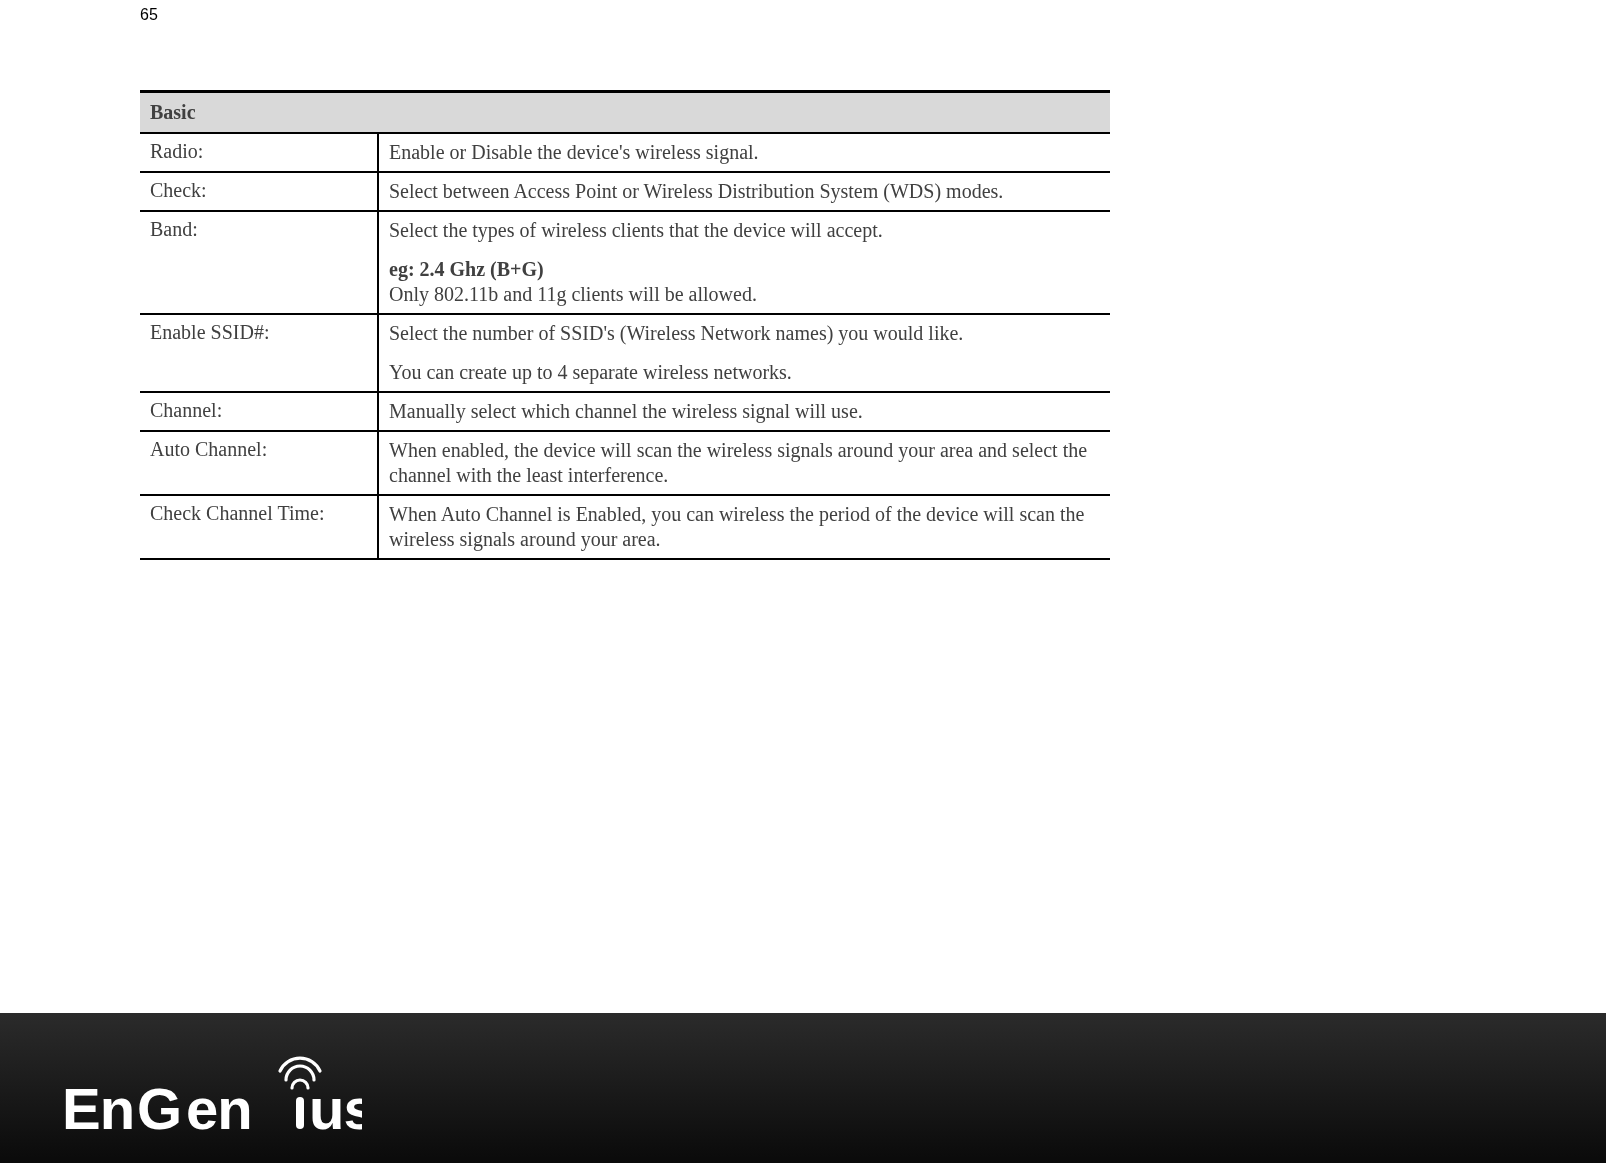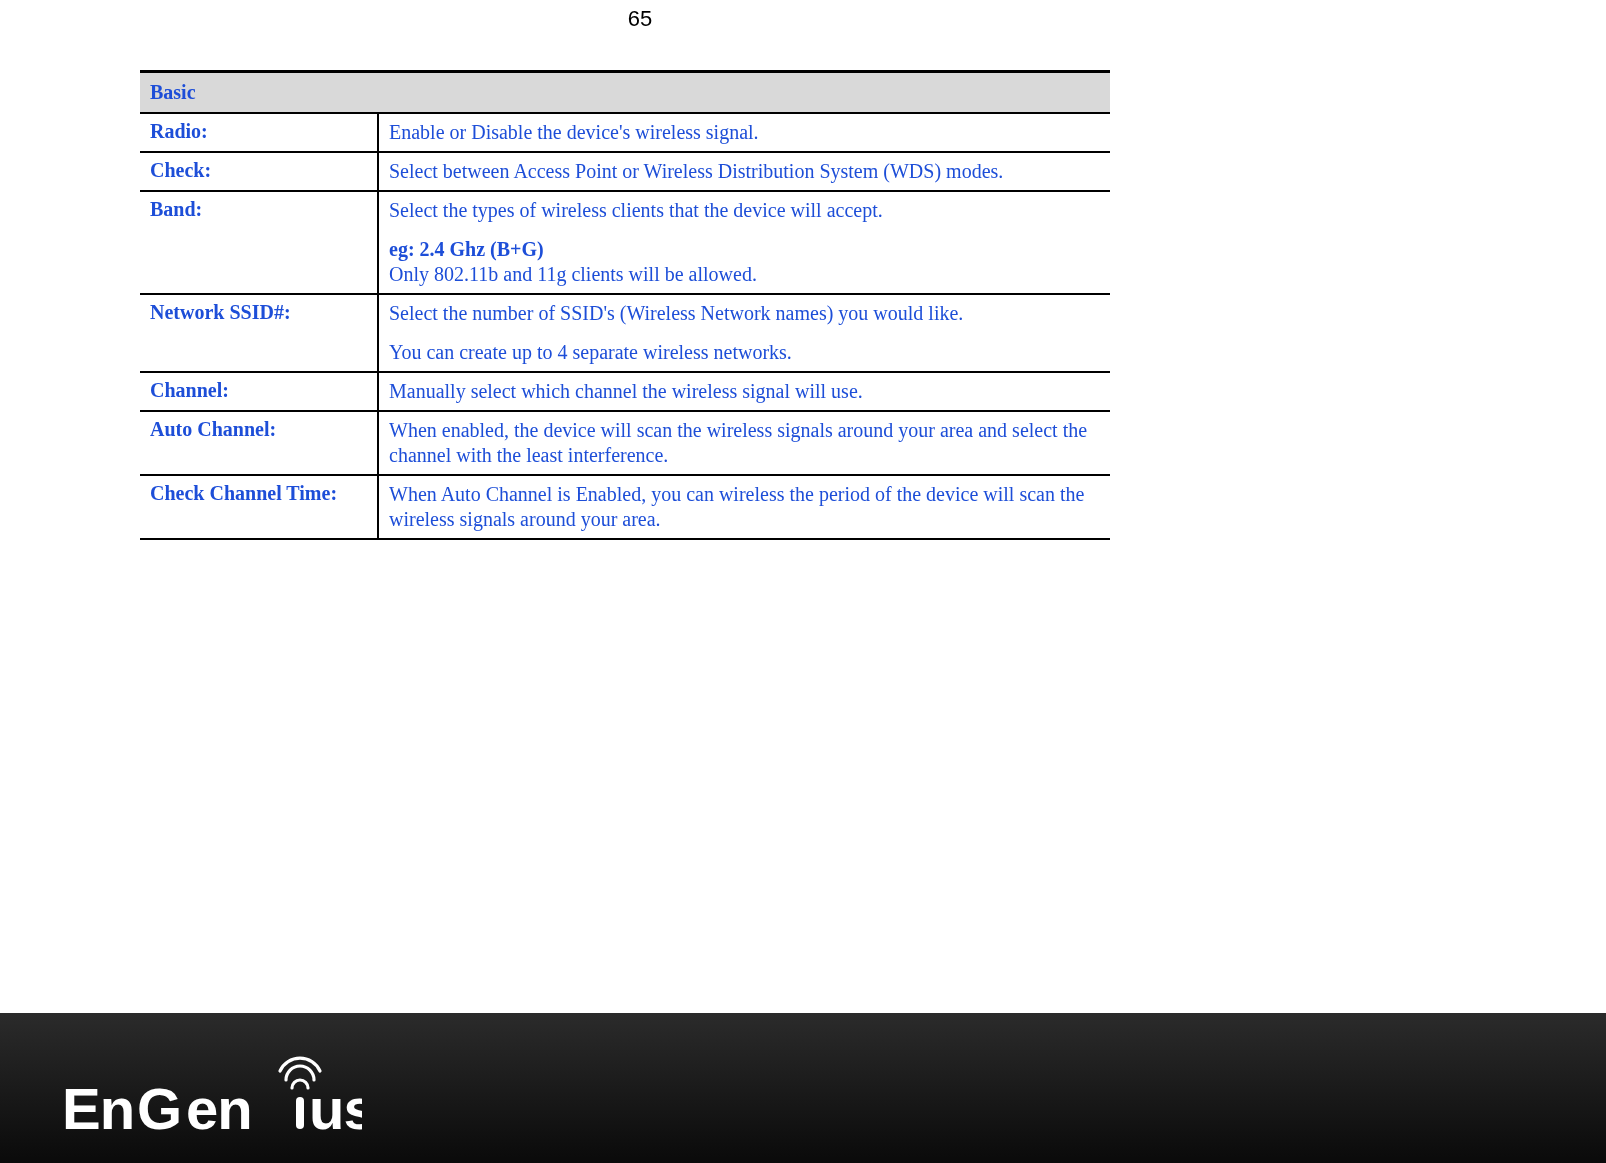--- a/index.html
+++ b/index.html
@@ -16,48 +16,47 @@
     overflow: hidden;
   }
   .content {
     position: absolute;
     left: 140px;
     top: 0;
     width: 1000px;
   }
   .page-number {
     font-family: Arial, Helvetica, sans-serif;
-    font-size: 22px;
+    font-size: 16px;
     color: #000;
     margin-top: 6px;
-    margin-bottom: 38px;
-    text-align: center;
+    margin-bottom: 66px;
   }
   table.basic {
     border-collapse: collapse;
     width: 970px;
     font-size: 20px;
-    color: #1d4ed8;
+    color: #404040;
   }
   table.basic th.header-cell {
     background: #d9d9d9;
     text-align: left;
     font-weight: bold;
     padding: 8px 10px 8px 10px;
     border-top: 3px solid #000;
     border-bottom: 2px solid #000;
     font-size: 20px;
   }
   table.basic td {
     vertical-align: top;
     padding: 6px 10px 6px 10px;
     border-bottom: 2px solid #000;
   }
   table.basic td.label {
-    font-weight: bold;
+    font-weight: normal;
     width: 238px;
     border-right: 2px solid #000;
   }
   table.basic tr:last-child td {
     border-bottom: 2px solid #000;
   }
   table.basic td.desc {
     line-height: 1.25;
   }
   .spacer-line {
@@ -109,21 +108,21 @@
     <tr>
       <td class="label">Band:</td>
       <td class="desc">
         <span>Select the types of wireless clients that the device will accept.</span><br>
         <div class="spacer-line"></div>
         <span class="eg-bold">eg: 2.4 Ghz (B+G)</span><br>
         <span>Only 802.11b and 11g clients will be allowed.</span>
       </td>
     </tr>
     <tr>
-      <td class="label">Network SSID#:</td>
+      <td class="label">Enable SSID#:</td>
       <td class="desc">
         <span>Select the number of SSID's (Wireless Network names) you would like.</span><br>
         <div class="spacer-line"></div>
         <span>You can create up to 4 separate wireless networks.</span>
       </td>
     </tr>
     <tr>
       <td class="label">Channel:</td>
       <td class="desc">Manually select which channel the wireless signal will use.</td>
     </tr>

